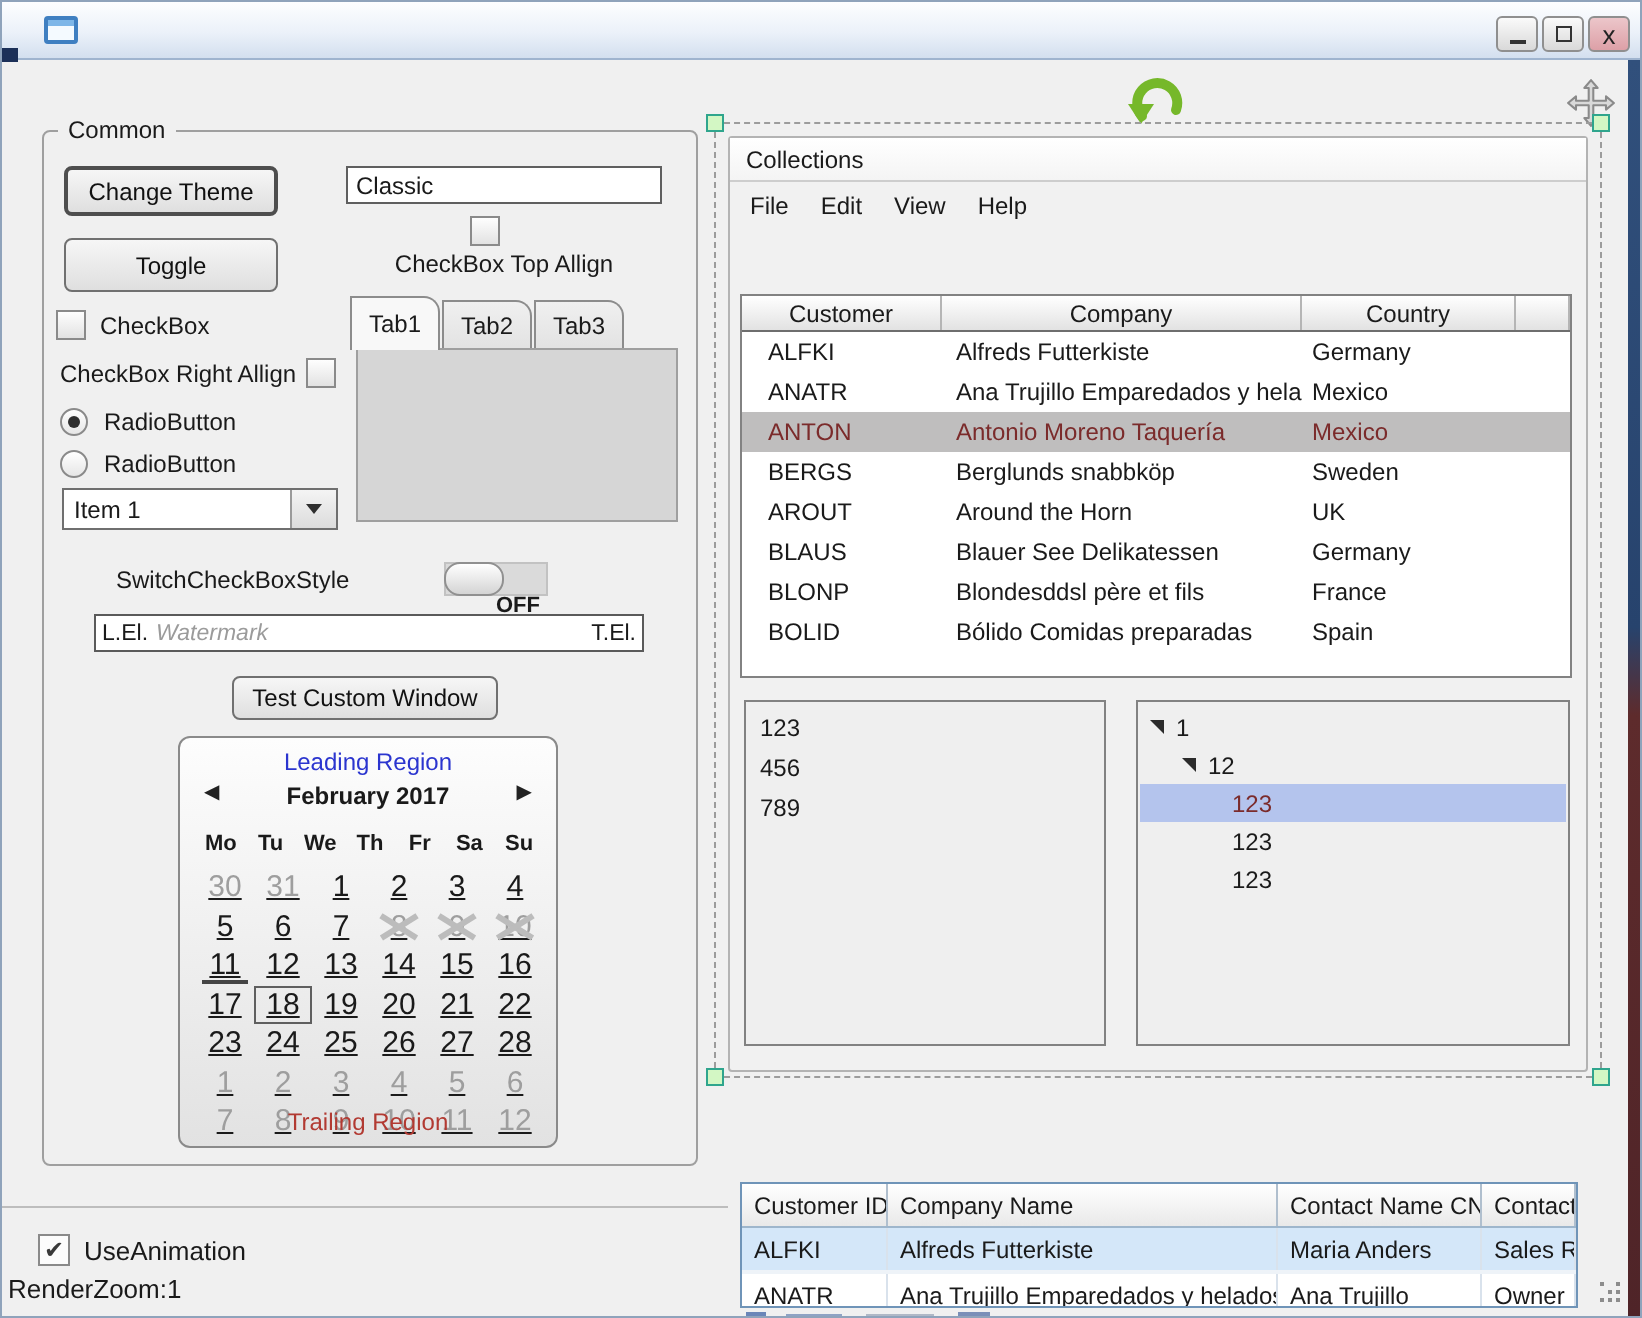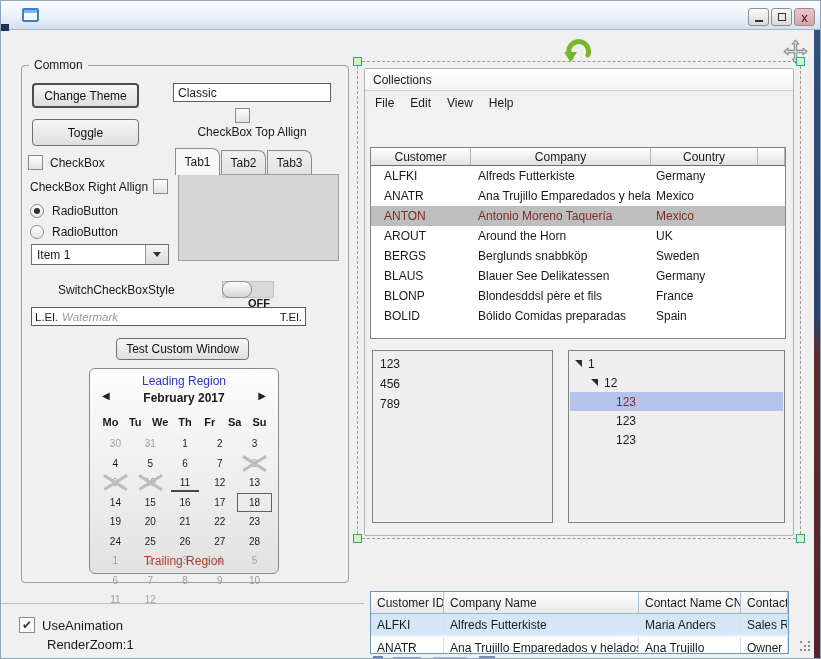--- a/index.html
+++ b/index.html
@@ -63,48 +63,48 @@
   .tab2{left:220px;top:149px;width:45px;height:25px;}
   .tab3{left:266px;top:149px;width:45px;height:25px;}
   .tab-content{position:absolute;left:177px;top:173px;width:161px;height:87px;background:#d6d6d6;
     border:1px solid #9f9f9f;box-sizing:border-box;z-index:2;}
   .switch-label{position:absolute;left:57px;top:282px;}
   .switch{position:absolute;left:221px;top:280px;width:52px;height:17px;background:#dadada;
     border:1px solid #c2c2c2;box-sizing:border-box;}
   .switch-knob{position:absolute;left:-1px;top:-1px;width:30px;height:17px;border:1px solid #909090;
     border-radius:8px;background:linear-gradient(180deg,#fff,#d4d4d4);box-sizing:border-box;}
   .switch-text{position:absolute;right:3px;top:15px;font-weight:700;font-size:11px;}
-  .wm-box{position:absolute;left:30px;top:306px;width:275px;height:19px;border:1px solid #5a5a5a;
+  .wm-box{position:absolute;left:46px;top:306px;width:275px;height:19px;border:1px solid #5a5a5a;
     background:#fff;display:flex;align-items:center;box-sizing:border-box;font-size:11.5px;padding:0 3px;}
   .wm-text{color:#9b9b9b;font-style:italic;margin-left:4px;flex:1;}
   .test-custom{left:115px;top:337px;width:133px;height:22px;}
   
   .calendar{position:absolute;left:88px;top:367px;width:190px;height:206px;border:1px solid #8a8a8a;
     border-radius:6px;background:linear-gradient(180deg,#fdfdfd,#e2e2e2);box-sizing:border-box;}
   .cal-leading{position:absolute;top:5px;left:0;right:0;text-align:center;}
   .cal-month{position:absolute;top:22px;left:0;right:0;text-align:center;font-weight:700;}
   .cal-prev{position:absolute;left:12px;top:21px;font-size:10px;color:#222;}
   .cal-next{position:absolute;right:12px;top:21px;font-size:10px;color:#222;}
   .cal-dh-row{position:absolute;left:8px;top:47px;width:174px;display:grid;
     grid-template-columns:repeat(7,1fr);font-weight:700;font-size:11px;text-align:center;}
   .cal-weeks{position:absolute;left:8px;top:65px;width:174px;display:grid;
-    grid-template-columns:repeat(5,1fr);grid-auto-rows:19.5px;font-size:10px;}
+    grid-template-columns:repeat(6,1fr);grid-auto-rows:19.5px;font-size:15px;text-decoration:underline;}
   .cal-cell{position:relative;display:flex;align-items:center;justify-content:center;box-sizing:border-box;}
   .cal-cell.muted{color:#9e9e9e;}
   .cal-cell.blackout::before,.cal-cell.blackout::after{content:"";position:absolute;left:4px;right:4px;top:8px;height:2.5px;background:#bcbcbc;}
   .cal-cell.blackout::before{transform:rotate(32deg);}
   .cal-cell.blackout::after{transform:rotate(-32deg);}
   .cal-cell.underline::after{content:"";position:absolute;left:3px;right:3px;bottom:1px;height:2px;background:#454545;}
   .cal-cell.selbox{border:1px solid #5f5f5f;}
   .cal-trailing{position:absolute;bottom:5px;left:0;right:0;text-align:center;}
   
   .use-anim-cb{position:absolute;left:18px;top:616px;width:16px;height:16px;border:1px solid #8a8a8a;
     background:#fcfcfc;display:flex;align-items:center;justify-content:center;font-size:12px;color:#3a3a3a;box-sizing:border-box;}
   .use-anim-label{position:absolute;left:41px;top:617px;font-size:13px;}
-  .render-zoom{position:absolute;left:3px;top:636px;font-size:13px;margin-left:43px;}
+  .render-zoom{position:absolute;left:3px;top:636px;font-size:13px;}
   
   .refresh-icon{position:absolute;left:560px;top:35px;}
   .move-icon{position:absolute;left:782px;top:38px;}
   .adorner{position:absolute;left:356px;top:60px;width:444px;height:478px;border:1px dashed #9c9c9c;box-sizing:border-box;}
   .handle{position:absolute;width:9px;height:9px;background:#d3f7c4;border:1px solid #2fa58d;box-sizing:border-box;}
   .h-tl{left:-5px;top:-5px;}.h-tr{right:-5px;top:-5px;}.h-br{right:-5px;bottom:-5px;}.h-bl{left:-5px;bottom:-5px;}
   .col-group{position:absolute;left:363px;top:67px;width:430px;height:468px;border:1px solid #b3b3b3;
     background:#f1f1f1;border-radius:2px;box-sizing:border-box;}
   .col-header{height:22px;background:linear-gradient(180deg,#ffffff,#f4f4f4);border-bottom:1px solid #cdcdcd;
     display:flex;align-items:center;padding-left:8px;box-sizing:border-box;}
@@ -335,29 +335,29 @@
         <div class="dgc cw2">Mexico</div>
         <div class="dgc cw3"></div>
       </div>
       <div class="dgr sel">
         <div class="dgc cw0">ANTON</div>
         <div class="dgc cw1">Antonio Moreno Taquería</div>
         <div class="dgc cw2">Mexico</div>
         <div class="dgc cw3"></div>
       </div>
       <div class="dgr">
+        <div class="dgc cw0">BERGS</div>
+        <div class="dgc cw1">Berglunds snabbköp</div>
+        <div class="dgc cw2">Sweden</div>
+        <div class="dgc cw3"></div>
+      </div>
+      <div class="dgr">
         <div class="dgc cw0">AROUT</div>
         <div class="dgc cw1">Around the Horn</div>
         <div class="dgc cw2">UK</div>
-        <div class="dgc cw3"></div>
-      </div>
-      <div class="dgr">
-        <div class="dgc cw0">BERGS</div>
-        <div class="dgc cw1">Berglunds snabbköp</div>
-        <div class="dgc cw2">Sweden</div>
         <div class="dgc cw3"></div>
       </div>
       <div class="dgr">
         <div class="dgc cw0">BLAUS</div>
         <div class="dgc cw1">Blauer See Delikatessen</div>
         <div class="dgc cw2">Germany</div>
         <div class="dgc cw3"></div>
       </div>
       <div class="dgr">
         <div class="dgc cw0">BLONP</div>

